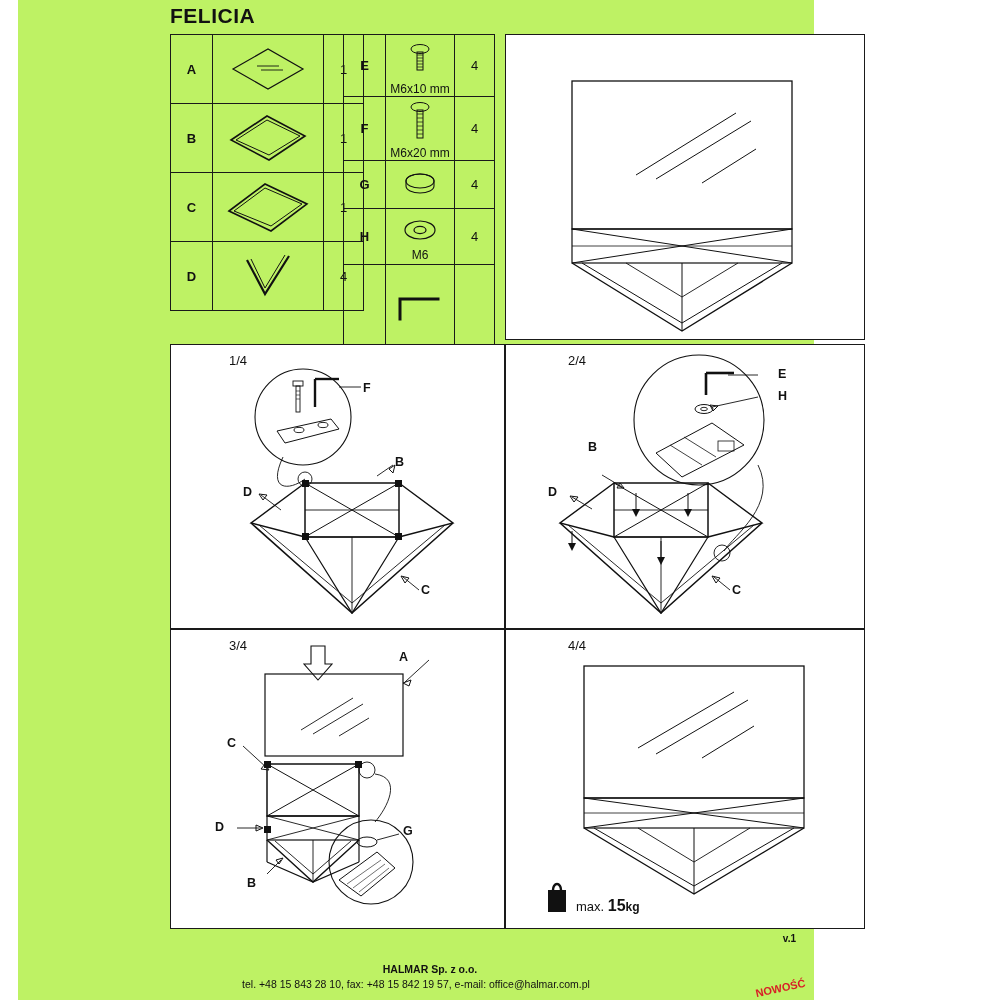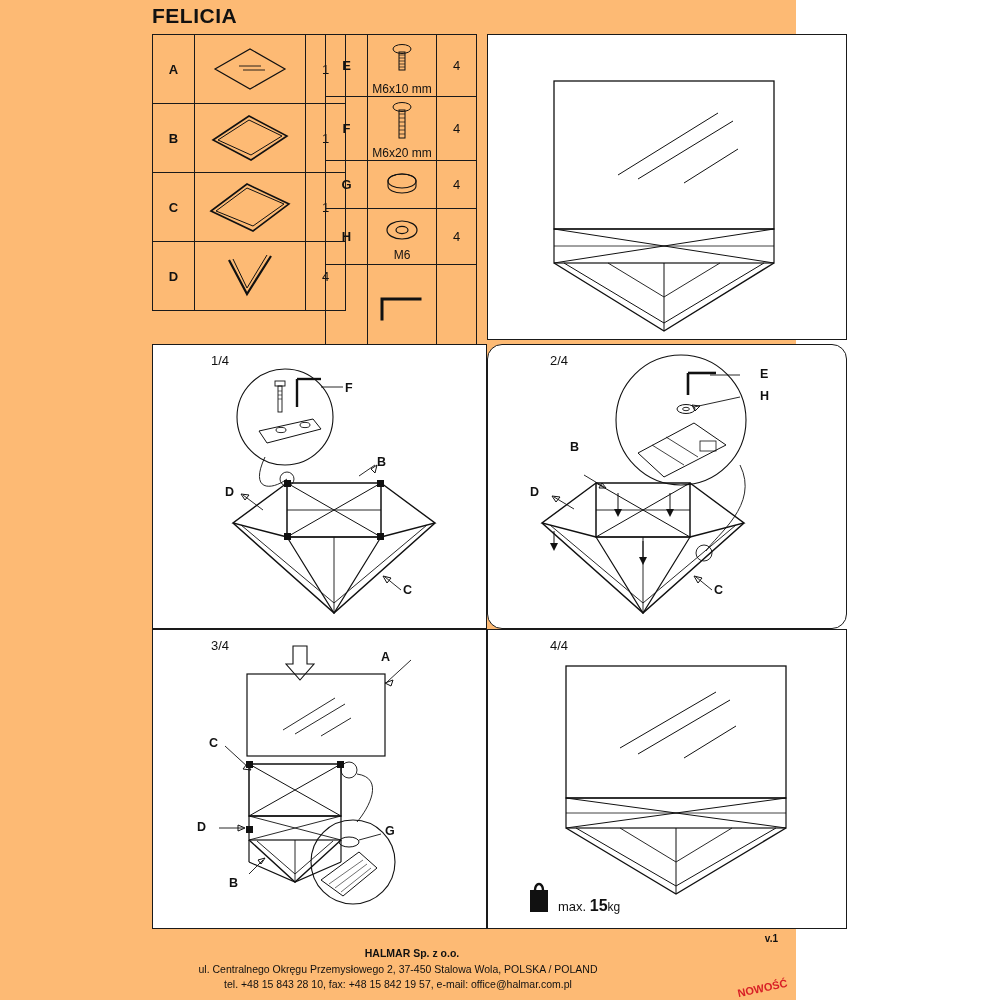--- a/index.html
+++ b/index.html
@@ -7,21 +7,22 @@
     margin: 0; padding: 0;
     width: 1000px; height: 1000px;
     background: #ffffff;
     font-family: "Liberation Sans", sans-serif;
     color: #111;
     overflow: hidden;
   }
   #sheet {
     position: relative;
     width: 796px; height: 1000px;
-    background: #fdba74;
+    background: #bef264;
+    margin-left: 18px;
   }
 
   
   .title {
     position: absolute;
     left: 152px; top: 4px;
     font-size: 21px;
     font-weight: bold;
     letter-spacing: 0.5px;
   }
@@ -97,21 +98,21 @@
     align-items: flex-end;
     gap: 6px;
   }
   .maxload .txt {
     font-size: 13px;
     line-height: 1;
   }
   .maxload .big {
     font-size: 16px; font-weight: bold;
   }
-  .maxload .kg { font-size: 12px; font-weight: normal;}
+  .maxload .kg { font-size: 12px; font-weight: bold;}
 
   .callout {
     position: absolute;
     font-size: 12.5px;
     font-weight: 600;
     color: #111;
   }
   .step-no {
     position: absolute;
     font-size: 13px;
@@ -307,21 +308,21 @@
       <path class="ln" d="M88,149 L96,150 L92,155 Z" fill="#111" stroke="none"></path>
       <line class="ln" x1="232" y1="232" x2="248" y2="245" stroke-width="0.9"></line>
       <path class="ln" d="M230,231 L238,233 L234,238 Z" fill="#111" stroke="none"></path>
     </svg>
     <div class="callout" style="left:192px; top:36px;">F</div>
     <div class="callout" style="left:224px; top:110px;">B</div>
     <div class="callout" style="left:72px; top:140px;">D</div>
     <div class="callout" style="left:250px; top:238px;">C</div>
   </div>
 
-  <div class="box" style="left:487px; top:344px; width:360px; height:285px;border-radius:15px;">
+  <div class="box" style="left:487px; top:344px; width:360px; height:285px;">
     <div class="step-no" style="left:62px; top:8px;">2/4</div>
     <svg width="358" height="283" viewBox="0 0 358 283" style="position:absolute; left:0; top:0;">
 
       <circle class="ln" cx="193" cy="75" r="65" stroke-width="1.1"></circle>
 
       <path class="ln" d="M200,28 L200,50" stroke-width="2.6"></path>
       <path class="ln" d="M200,28 L228,28" stroke-width="2.6"></path>
 
       <ellipse class="ln" cx="198" cy="64" rx="9" ry="4.5" stroke-width="1"></ellipse>
       <ellipse class="ln" cx="198" cy="64" rx="3.4" ry="1.7" stroke-width="0.9"></ellipse>
@@ -455,18 +456,17 @@
       <div class="txt">
         <span>max.</span>
         <span class="big">15</span><span class="kg">kg</span>
       </div>
     </div>
   </div>
 
   <div class="version">v.1</div>
   <div class="footer">
     <div class="bold">HALMAR Sp. z o.o.</div>
-    <div>ul. Centralnego Okręgu Przemysłowego 2, 37-450 Stalowa Wola, POLSKA / POLAND</div>
     <div>tel. +48 15 843 28 10, fax: +48 15 842 19 57, e-mail: office@halmar.com.pl</div>
   </div>
   <div class="nowosc">NOWOŚĆ</div>
 
 </div>
 
 </body></html>

